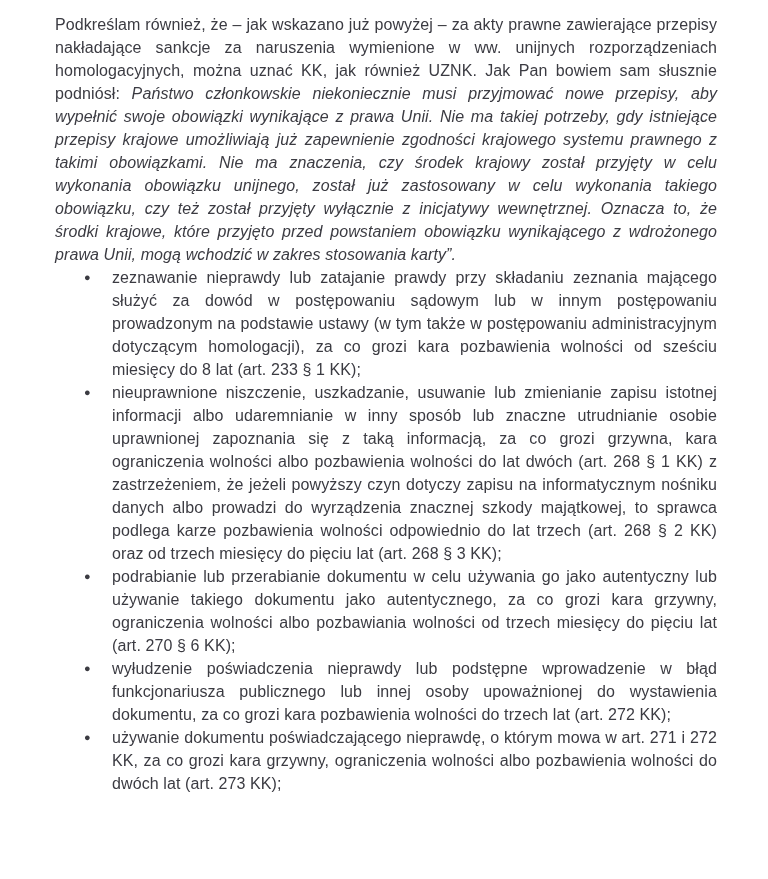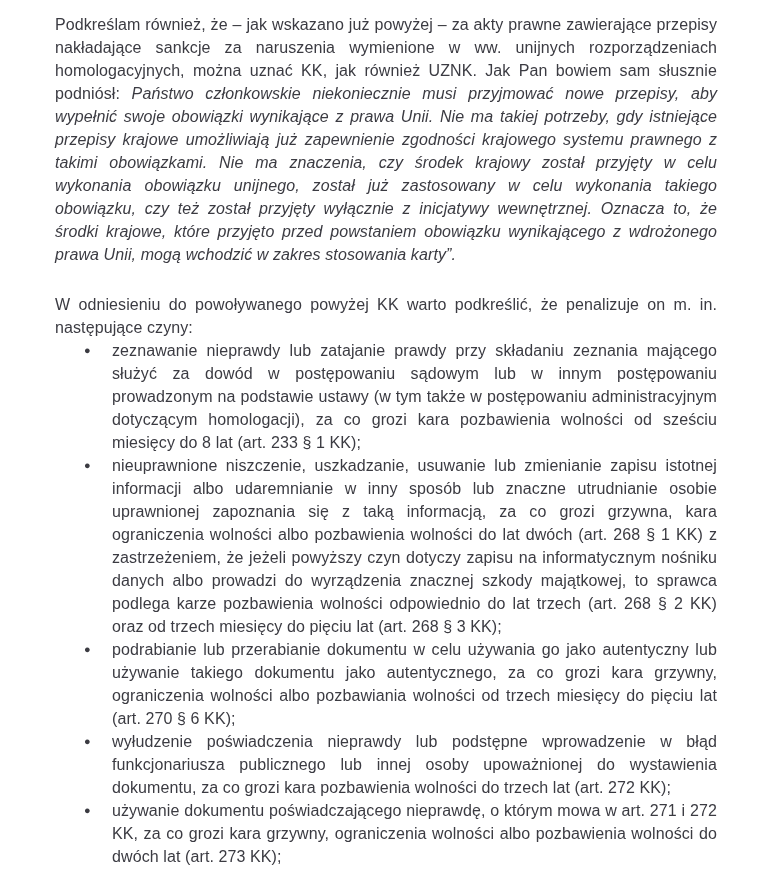--- a/index.html
+++ b/index.html
@@ -57,21 +57,20 @@
   }
 </style>
 </head>
 <body>
 
 <div class="page">
 
   <p class="para para-intro"><span>Podkreślam również, że – jak wskazano już powyżej – za akty prawne zawierające przepisy nakładające sankcje za naruszenia wymienione w ww. unijnych rozporządzeniach homologacyjnych, można uznać KK, jak również UZNK. Jak Pan bowiem sam słusznie podniósł:</span>
     <em class="quote">Państwo członkowskie niekoniecznie musi przyjmować nowe przepisy, aby wypełnić swoje obowiązki wynikające z prawa Unii. Nie ma takiej potrzeby, gdy istniejące przepisy krajowe umożliwiają już zapewnienie zgodności krajowego systemu prawnego z takimi obowiązkami. Nie ma znaczenia, czy środek krajowy został przyjęty w celu wykonania obowiązku unijnego, został już zastosowany w celu wykonania takiego obowiązku, czy też został przyjęty wyłącznie z inicjatywy wewnętrznej. Oznacza to, że środki krajowe, które przyjęto przed powstaniem obowiązku wynikającego z wdrożonego prawa Unii, mogą wchodzić w zakres stosowania karty”.</em></p>
 
-  <p class="para para-lead">W odniesieniu do powoływanego powyżej KK warto podkreślić, że penalizuje on m. in. następujące czyny:</p>
 
   <ul class="offence-list">
     <li>
       <span class="bullet">●</span>
       <span>zeznawanie nieprawdy lub zatajanie prawdy przy składaniu zeznania mającego służyć za dowód w postępowaniu sądowym lub w innym postępowaniu prowadzonym na podstawie ustawy (w tym także w postępowaniu administracyjnym dotyczącym homologacji), za co grozi kara pozbawienia wolności od sześciu miesięcy do 8 lat (art. 233 § 1 KK);</span>
     </li>
     <li>
       <span class="bullet">●</span>
       <span>nieuprawnione niszczenie, uszkadzanie, usuwanie lub zmienianie zapisu istotnej informacji albo udaremnianie w inny sposób lub znaczne utrudnianie osobie uprawnionej zapoznania się z taką informacją, za co grozi grzywna, kara ograniczenia wolności albo pozbawienia wolności do lat dwóch (art. 268 § 1 KK) z zastrzeżeniem, że jeżeli powyższy czyn dotyczy zapisu na informatycznym nośniku danych albo prowadzi do wyrządzenia znacznej szkody majątkowej, to sprawca podlega karze pozbawienia wolności odpowiednio do lat trzech (art. 268 § 2 KK) oraz od trzech miesięcy do pięciu lat (art. 268 § 3 KK);</span>
     </li>

